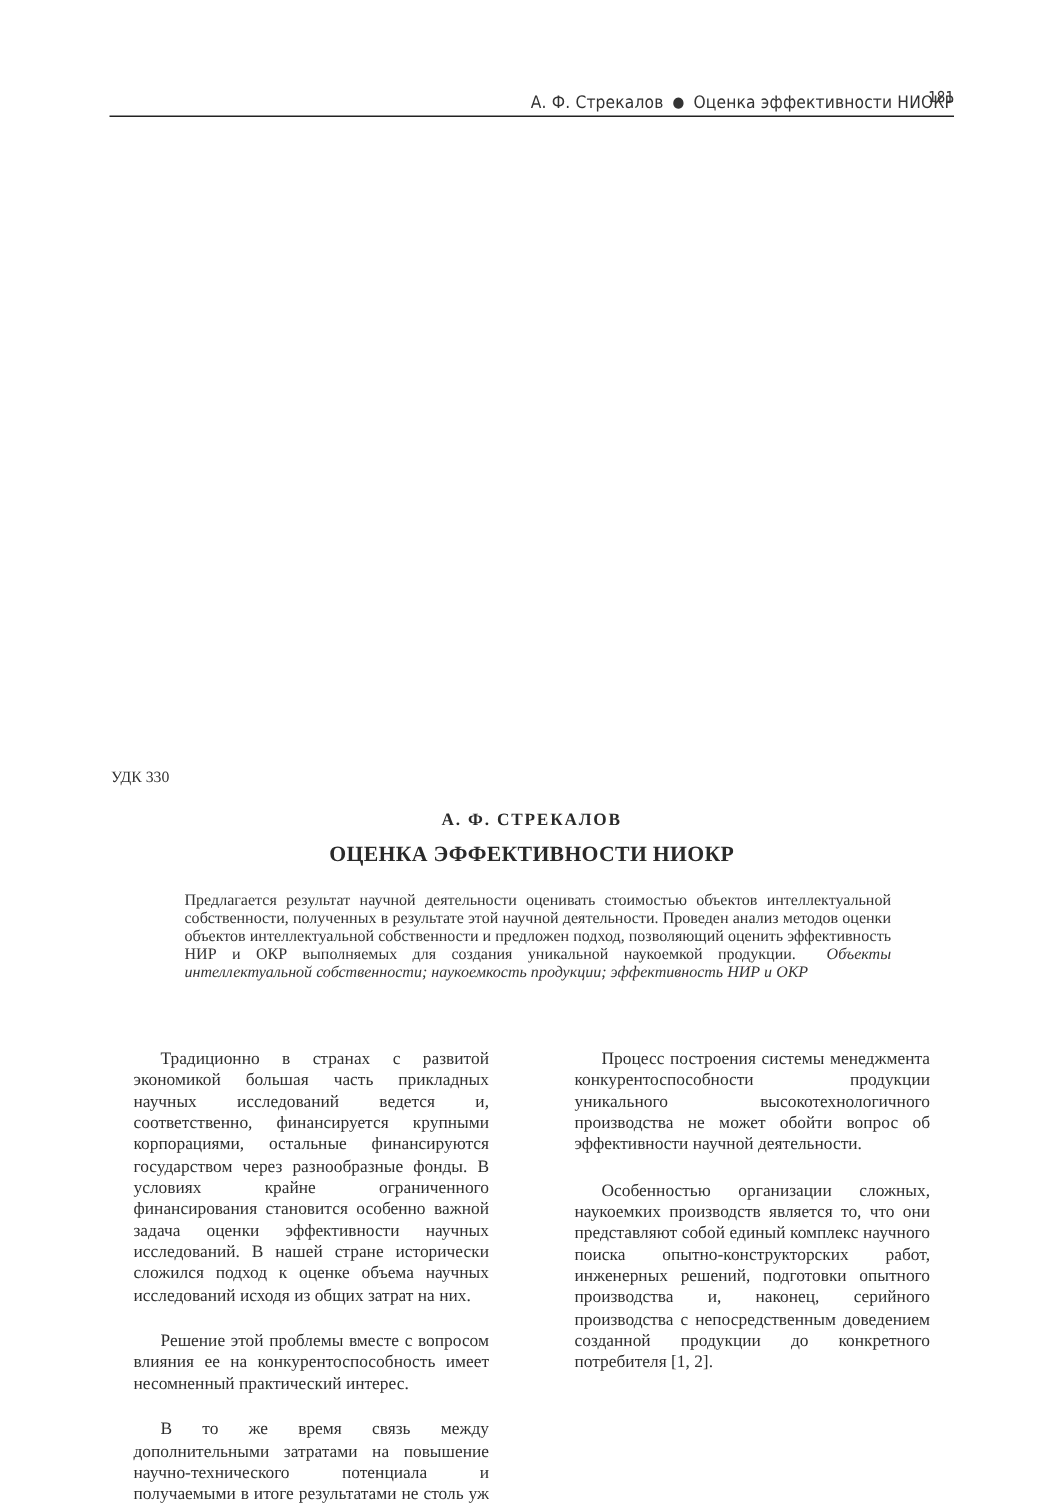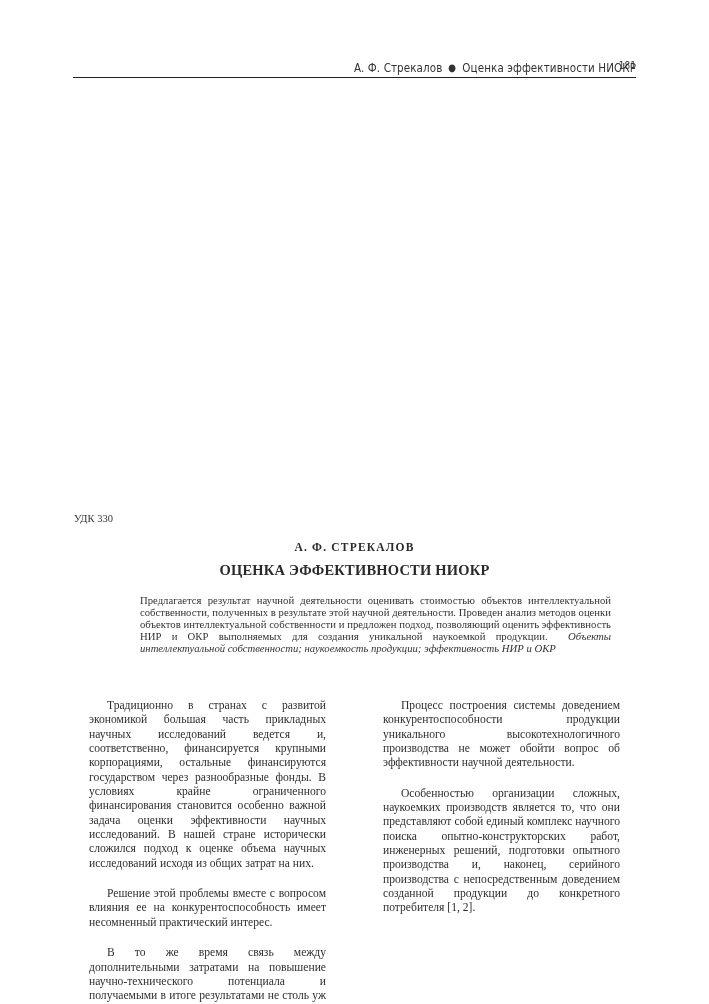--- a/index.html
+++ b/index.html
@@ -79,21 +79,20 @@
     .abstract {
       position: absolute;
       left: 123px;
       top: 595px;
       width: 471px;
       font-size: 10.7px;
       line-height: 11.9px;
       text-align: justify;
       color: #333;
       hyphens: manual;
-      margin-left: 17px;
     }
     .abstract .keywords {
       font-style: italic;
     }
     .col {
       position: absolute;
       top: 683px;
       width: 269px;
       font-size: 11.6px;
       line-height: 14.35px;
@@ -127,15 +126,15 @@
   <span>Предлагается результат научной деятельности оценивать стоимостью объектов интеллектуальной собственности, полученных в результате этой научной деятельности. Проведен анализ методов оценки объектов интеллектуальной собственности и предложен подход, позволяющий оценить эффективность НИР и ОКР выполняемых для создания уникальной наукоемкой продукции.</span>&nbsp;&nbsp;<span class="keywords">Объекты интеллектуальной собственности; наукоемкость продукции; эффективность НИР и ОКР</span>
 </div>
 
 <div class="col left">
   <p>Традиционно в странах с развитой экономикой большая часть прикладных научных исследований ведется и, соответственно, финансируется крупными корпорациями, остальные финансируются государством через разнообразные фонды. В условиях крайне ограниченного финансирования становится особенно важной задача оценки эффективности научных исследований. В нашей стране исторически сложился подход к оценке объема научных исследований исходя из общих затрат на них.</p>
   <p>Решение этой проблемы вместе с вопросом влияния ее на конкурентоспособность имеет несомненный практический интерес.</p>
   <p>В то же время связь между дополнительными затратами на повышение научно-технического потенциала и получаемыми в итоге результатами не столь уж очевидна.</p>
 </div>
 
 <div class="col right">
-  <p>Процесс построения системы доведением конкурентоспособности продукции уникального высокотехнологичного производства не может обойти вопрос об эффективности научной деятельности.</p>
+  <p>Процесс построения системы менеджмента конкурентоспособности продукции уникального высокотехнологичного производства не может обойти вопрос об эффективности научной деятельности.</p>
   <p>Особенностью организации сложных, наукоемких производств является то, что они представляют собой единый комплекс научного поиска опытно-конструкторских работ, инженерных решений, подготовки опытного производства и, наконец, серийного производства с непосредственным доведением созданной продукции до конкретного потребителя [1, 2].</p>
 </div>
 
 </body></html>

